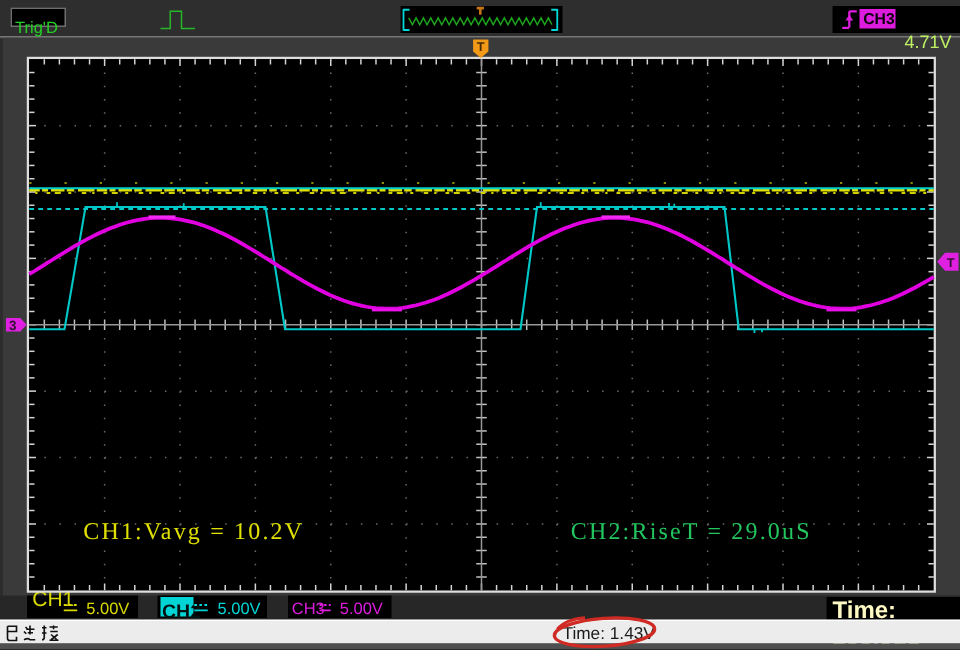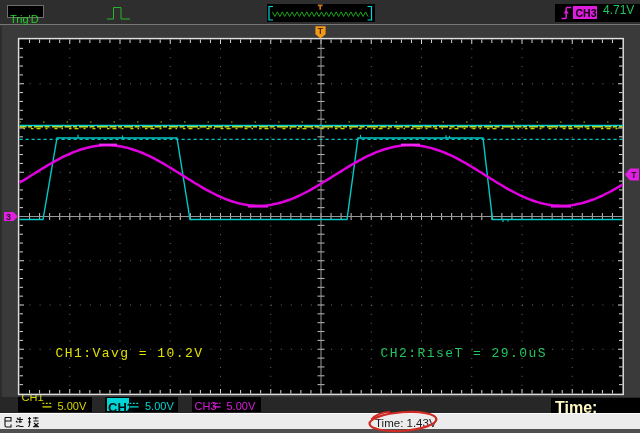--- a/index.html
+++ b/index.html
@@ -1,35 +1,35 @@
 <!DOCTYPE html>
 <html><head><meta charset="utf-8"><style>
 *{margin:0;padding:0;box-sizing:border-box}
 body{width:640px;height:433px;overflow:hidden;position:relative;background:#3a3a3a;font-family:"Liberation Sans",sans-serif;}
 .abs{position:absolute}
-.meas{font-family:Liberation Mono, monospace;font-size:13px;letter-spacing:1.45px;z-index:5}
+.meas{font-family:Liberation Serif, serif;font-size:16px;letter-spacing:1.45px;z-index:5}
 </style></head><body>
 <div class="abs" style="left:0;top:0;width:640px;height:24px;background:#2e2e2e"></div>
 <div class="abs" style="left:0;top:24.2px;width:640px;height:1px;background:#777"></div>
 <div class="abs" style="left:0;top:25.5px;width:2px;height:371px;background:#2c2c2c"></div>
 <div class="abs" style="left:7px;top:4.5px;width:37px;height:13.5px;background:#000;border:1px solid #6e6e6e"></div>
 <div class="abs" style="left:10px;top:13px;font-size:11px;color:#24d024">Trig'D</div>
 <div class="abs" style="left:267px;top:3.5px;width:108px;height:18px;background:#000"></div>
 <div class="abs" style="left:555px;top:3.5px;width:85px;height:18px;background:#000"></div>
 <div class="abs" style="left:573px;top:6px;width:24px;height:13px;background:#dd1cdd"></div>
 <div class="abs" style="left:575.5px;top:6.5px;font-size:10.5px;font-weight:bold;color:#0d000d">CH3</div>
-<div class="abs" style="left:603px;top:3px;font-size:12px;color:#22c55e">4.71V</div>
+<div class="abs" style="left:603px;top:21px;font-size:12px;color:#bef264">4.71V</div>
 
 <div class="abs" style="left:0;top:396.5px;width:640px;height:16px;background:#272727"></div>
 <div class="abs" style="left:18px;top:397px;width:74px;height:15px;background:#000"></div>
 <div class="abs" style="left:105px;top:397px;width:73px;height:15px;background:#000"></div>
 <div class="abs" style="left:192px;top:397px;width:69px;height:15px;background:#000"></div>
 <div class="abs" style="left:551px;top:397.5px;width:89px;height:15px;background:#000"></div>
 <div class="abs" style="left:106.5px;top:397.5px;width:22.5px;height:13.5px;background:#00d4d4"></div>
-<div class="abs" style="left:21.5px;top:391px;font-size:11px;color:#d8d800">CH1</div>
+<div class="abs" style="left:21.5px;top:391px;font-size:14px;color:#d8d800">CH1</div>
 <div class="abs" style="left:57.5px;top:399.5px;font-size:11px;color:#d8d800">5.00V</div>
 <div class="abs" style="left:108px;top:399.5px;font-size:13px;font-weight:bold;color:#001111">CH2</div>
 <div class="abs" style="left:145px;top:399.5px;font-size:11px;color:#00d4d4">5.00V</div>
 <div class="abs" style="left:194.5px;top:399.5px;font-size:11px;color:#dd1cdd">CH3</div>
 <div class="abs" style="left:226.5px;top:399.5px;font-size:11px;color:#dd1cdd">5.00V</div>
 <div class="abs" style="left:555px;top:399px;font-size:16px;font-weight:bold;color:#fef9c3">Time: 200.0us</div>
 
 <div class="abs" style="left:0;top:412.5px;width:640px;height:1.5px;background:#fff"></div>
 <div class="abs" style="left:0;top:414px;width:640px;height:14.5px;background:#ececec"></div>
 <div class="abs" style="left:0;top:428.5px;width:640px;height:4.5px;background:#4f4f4f"></div>

